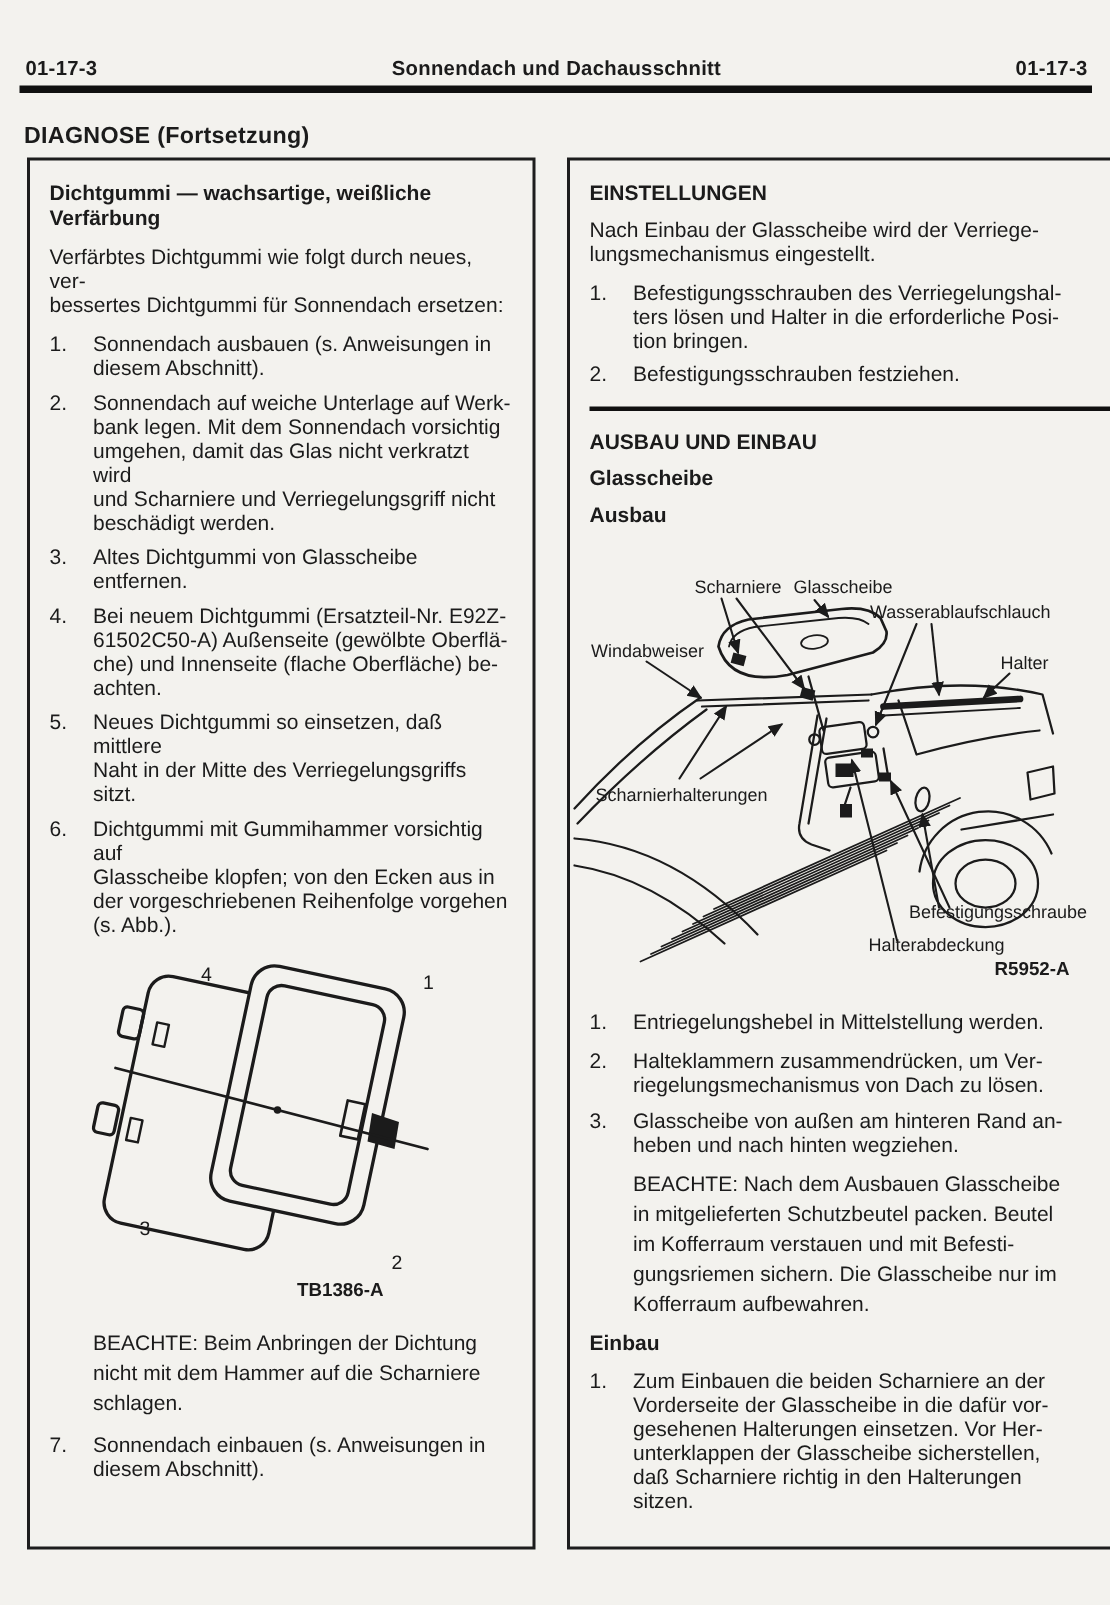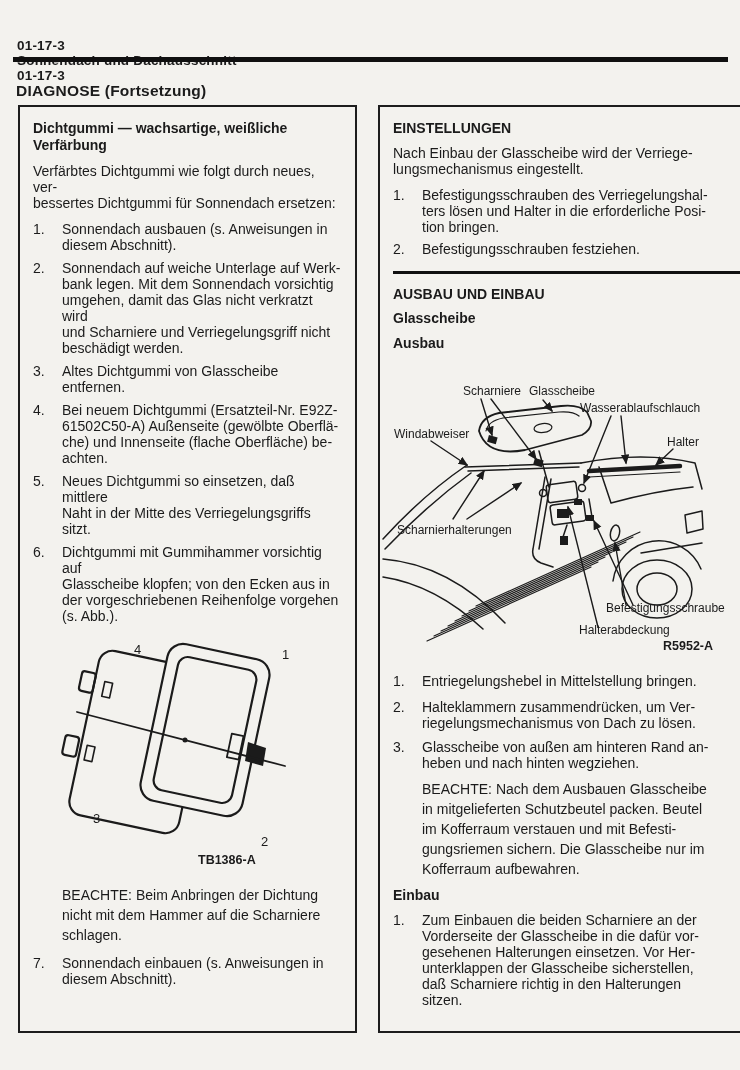--- a/index.html
+++ b/index.html
@@ -8,21 +8,21 @@
     background:#f3f2ee;
     font-family:"Liberation Sans", sans-serif;
     color:#1b1b1b;
     position:relative;
     overflow:hidden;
   }
   .page{position:absolute;inset:0;}
   .hdr{
     position:absolute;top:38px;left:17px;right:15px;
     display:flex;justify-content:space-between;align-items:baseline;
-    font-weight:700;font-size:13.5px;letter-spacing:.2px;flex-direction:column;
+    font-weight:700;font-size:13.5px;letter-spacing:.2px;
   }
   .hdr .mid{flex:1;text-align:center;}
   .rule{position:absolute;top:57px;left:13px;right:12px;height:5px;background:#101010;}
   .section-h{
     position:absolute;top:82px;left:16px;
     font-weight:700;font-size:15.5px;letter-spacing:.2px;margin:0;
   }
   .cols{position:absolute;top:105px;left:18px;display:flex;gap:21px;}
   .box{
     box-sizing:border-box;
@@ -258,21 +258,21 @@
           <text class="lbl" x="274" y="75">Halter</text>
           <text class="lbl" x="4" y="163">Scharnierhalterungen</text>
           <text class="lbl" x="213" y="241">Befestigungsschraube</text>
           <text class="lbl" x="186" y="263">Halterabdeckung</text>
           <text class="ref" x="270" y="279">R5952-A</text>
         </svg>
       </div>
 
       <div class="li m10">
         <span class="num">1.</span>
-        <span class="prelines">Entriegelungshebel in Mittelstellung bringen.</span>
+        <span class="prelines">Entriegelungshebel in Mittelstellung werden.</span>
       </div>
       <div class="li m8">
         <span class="num">2.</span>
         <span class="prelines">Halteklammern zusammendrücken, um Ver-
 riegelungsmechanismus von Dach zu lösen.</span>
       </div>
       <div class="li m8">
         <span class="num">3.</span>
         <span class="prelines">Glasscheibe von außen am hinteren Rand an-
 heben und nach hinten wegziehen.</span>

